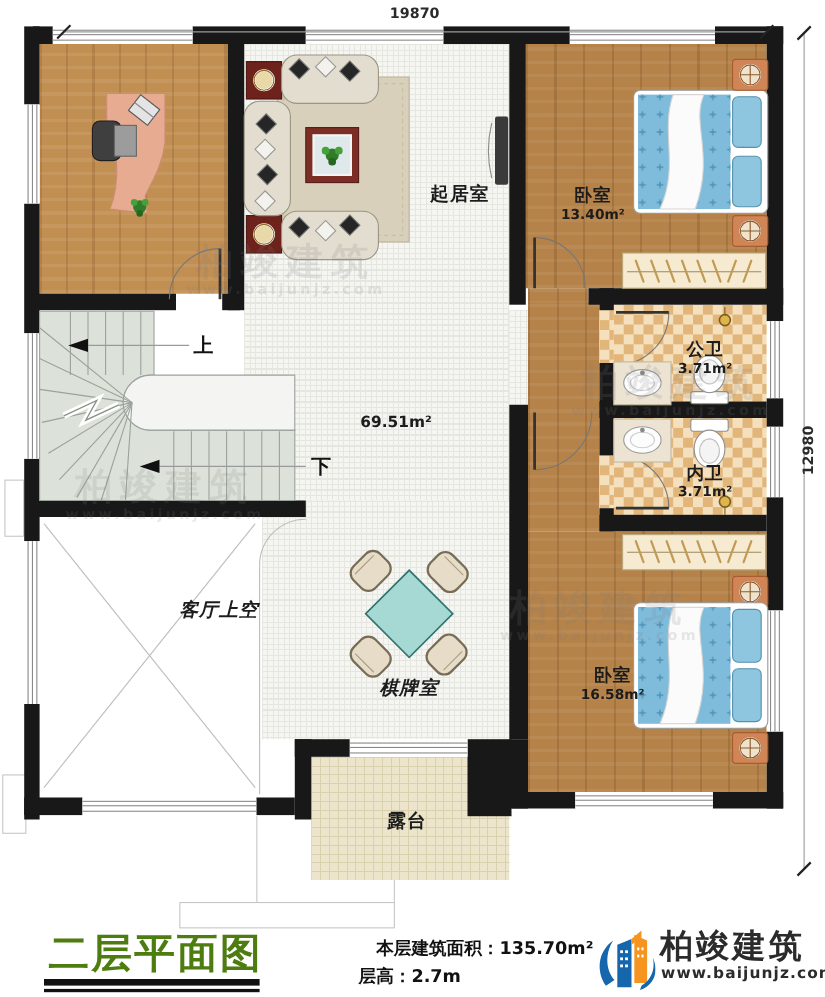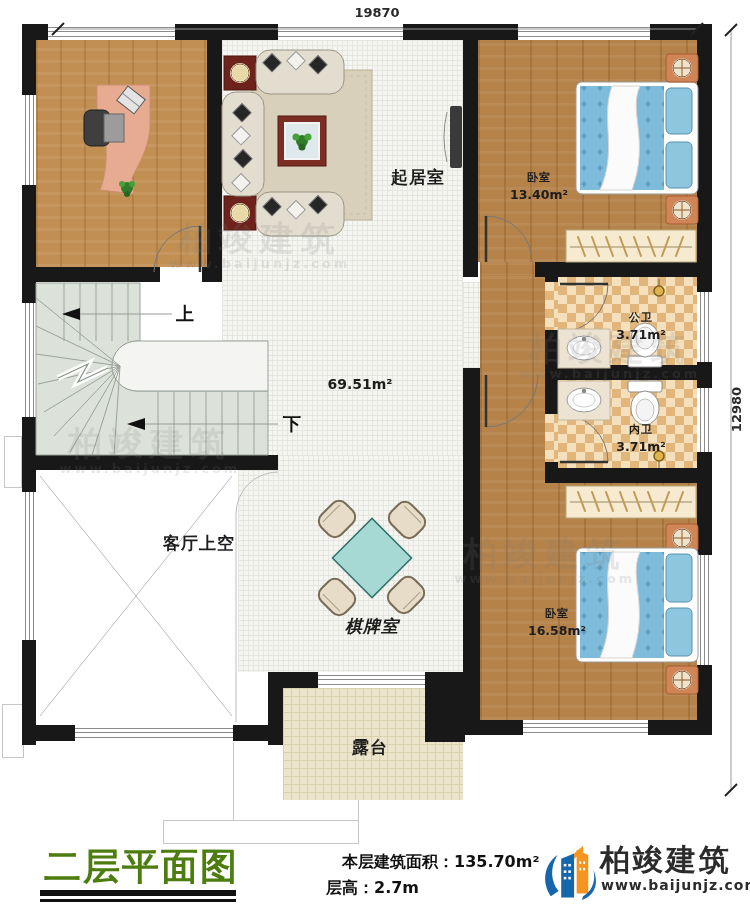--- a/index.html
+++ b/index.html
@@ -22,21 +22,21 @@
   .tile{position:absolute;background-color:#f5f5f2;
     background-image:repeating-linear-gradient(#e6e6e1 0 1px,transparent 1px 5px),
                      repeating-linear-gradient(90deg,#e6e6e1 0 1px,transparent 1px 5px);}
   .check{position:absolute;background:repeating-conic-gradient(#e2b67a 0 90deg,#f4e0bd 0 180deg) 0 0/18px 18px;background-color:#f4e0bd;}
   .terr{position:absolute;background-color:#ece5cb;
     background-image:repeating-linear-gradient(#d9d0ad 0 1px,transparent 1px 8px),
                      repeating-linear-gradient(90deg,#d9d0ad 0 1px,transparent 1px 8px);}
   .voidf{position:absolute;background:#fff;}
   .thinbox{position:absolute;border:1px solid #c6c6c6;background:#fff;}
   .rlabel{position:absolute;text-align:center;color:#1c1c1c;font-weight:bold;}
-  .rname{display:block;font-size:11px;line-height:19px;letter-spacing:1px;}
+  .rname{display:block;font-size:16px;line-height:19px;letter-spacing:1px;}
   .rarea{display:block;font-size:12.5px;line-height:15px;}
   .solo{font-size:17px;line-height:20px;letter-spacing:1px;}
   .dimtxt{position:absolute;font-size:13px;font-weight:bold;color:#2a2a2a;text-align:center;}
   .updown{position:absolute;font-size:18px;font-weight:bold;color:#111;}
   .wm{position:absolute;text-align:center;color:rgba(125,125,125,.17);font-weight:bold;pointer-events:none;}
   .wm .n{display:block;font-size:34px;letter-spacing:7px;line-height:36px;}
   .wm .u{display:block;font-size:13px;letter-spacing:3px;line-height:16px;}
   .tb-title{position:absolute;left:44px;top:842px;font-size:37px;font-weight:bold;color:#4d7c0f;letter-spacing:2px;}
   .tb-scale{position:absolute;left:248px;top:850px;font-size:29px;font-weight:600;color:#111;}
   .tb-line{position:absolute;font-size:16px;font-weight:bold;color:#111;}
@@ -388,21 +388,21 @@
     <span class="rname">内卫</span>
     <span class="rarea">3.71m²</span>
   </div>
   <div class="rlabel" style="left:507px;top:604px;width:100px;">
     <span class="rname">卧室</span>
     <span class="rarea">16.58m²</span>
   </div>
   <div class="rlabel" style="left:312px;top:616px;width:120px;font-style:italic;">
     <span class="rname solo">棋牌室</span>
   </div>
-  <div class="rlabel" style="left:134px;top:533px;width:130px;">
+  <div class="rlabel" style="left:134px;top:545px;width:130px;font-style:italic;">
     <span class="rname solo">客厅上空</span>
   </div>
   <div class="rlabel" style="left:320px;top:737px;width:100px;">
     <span class="rname solo">露台</span>
   </div>
   <div class="rlabel" style="left:310px;top:377px;width:100px;">
     <span class="rarea" style="font-size:14px;">69.51m²</span>
   </div>
   <div class="updown" style="left:176px;top:302px;">上</div>
   <div class="updown" style="left:283px;top:412px;">下</div>

